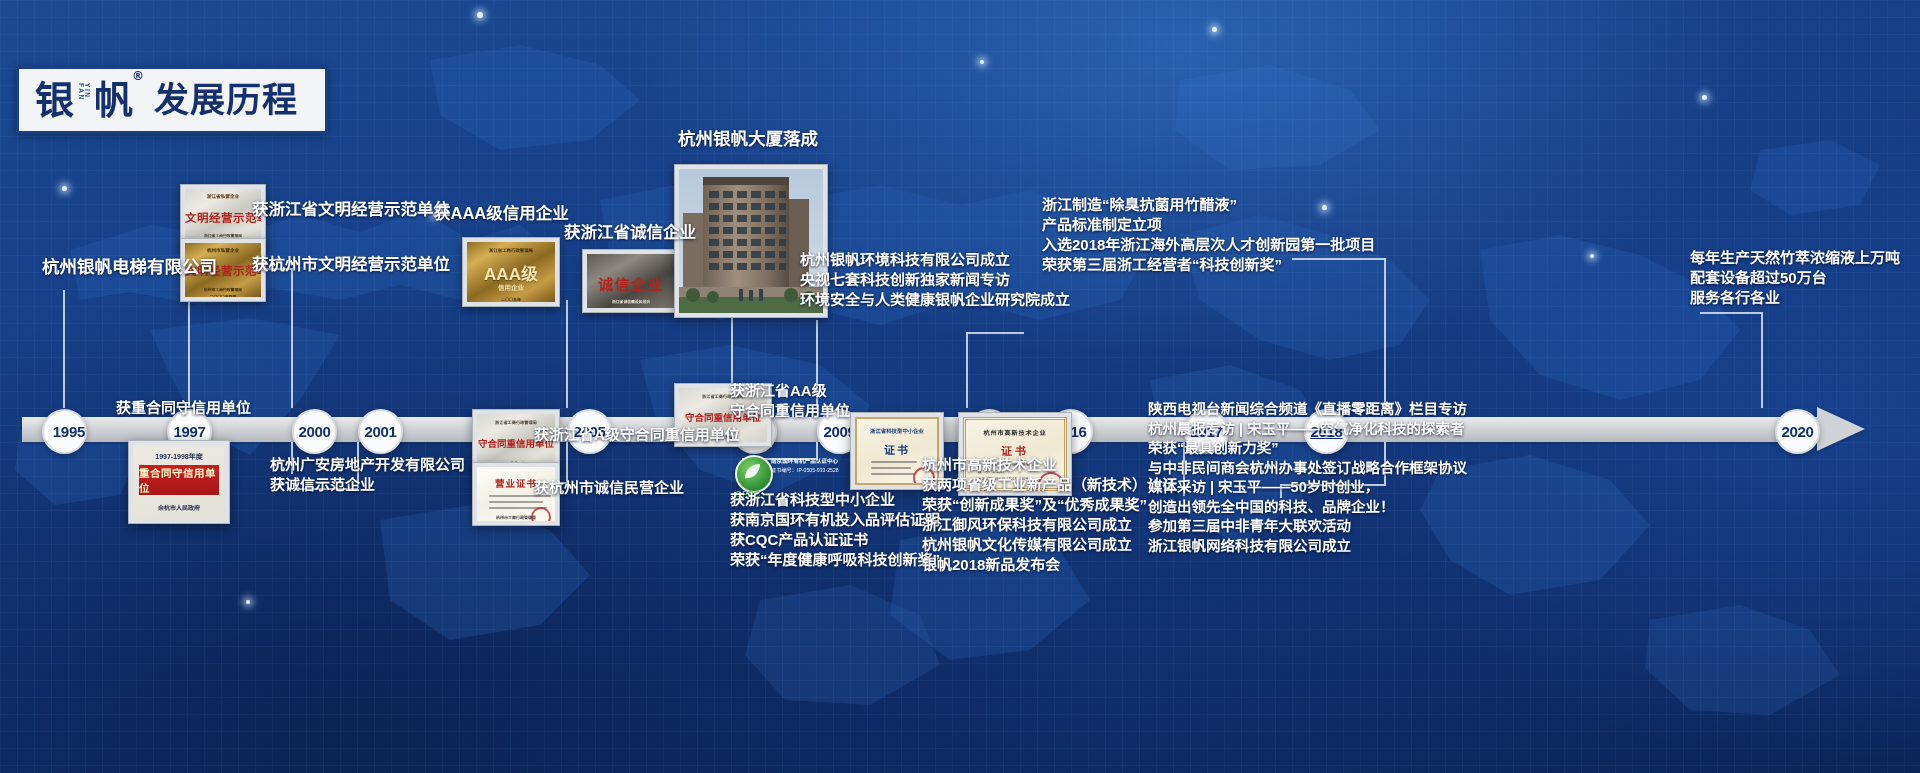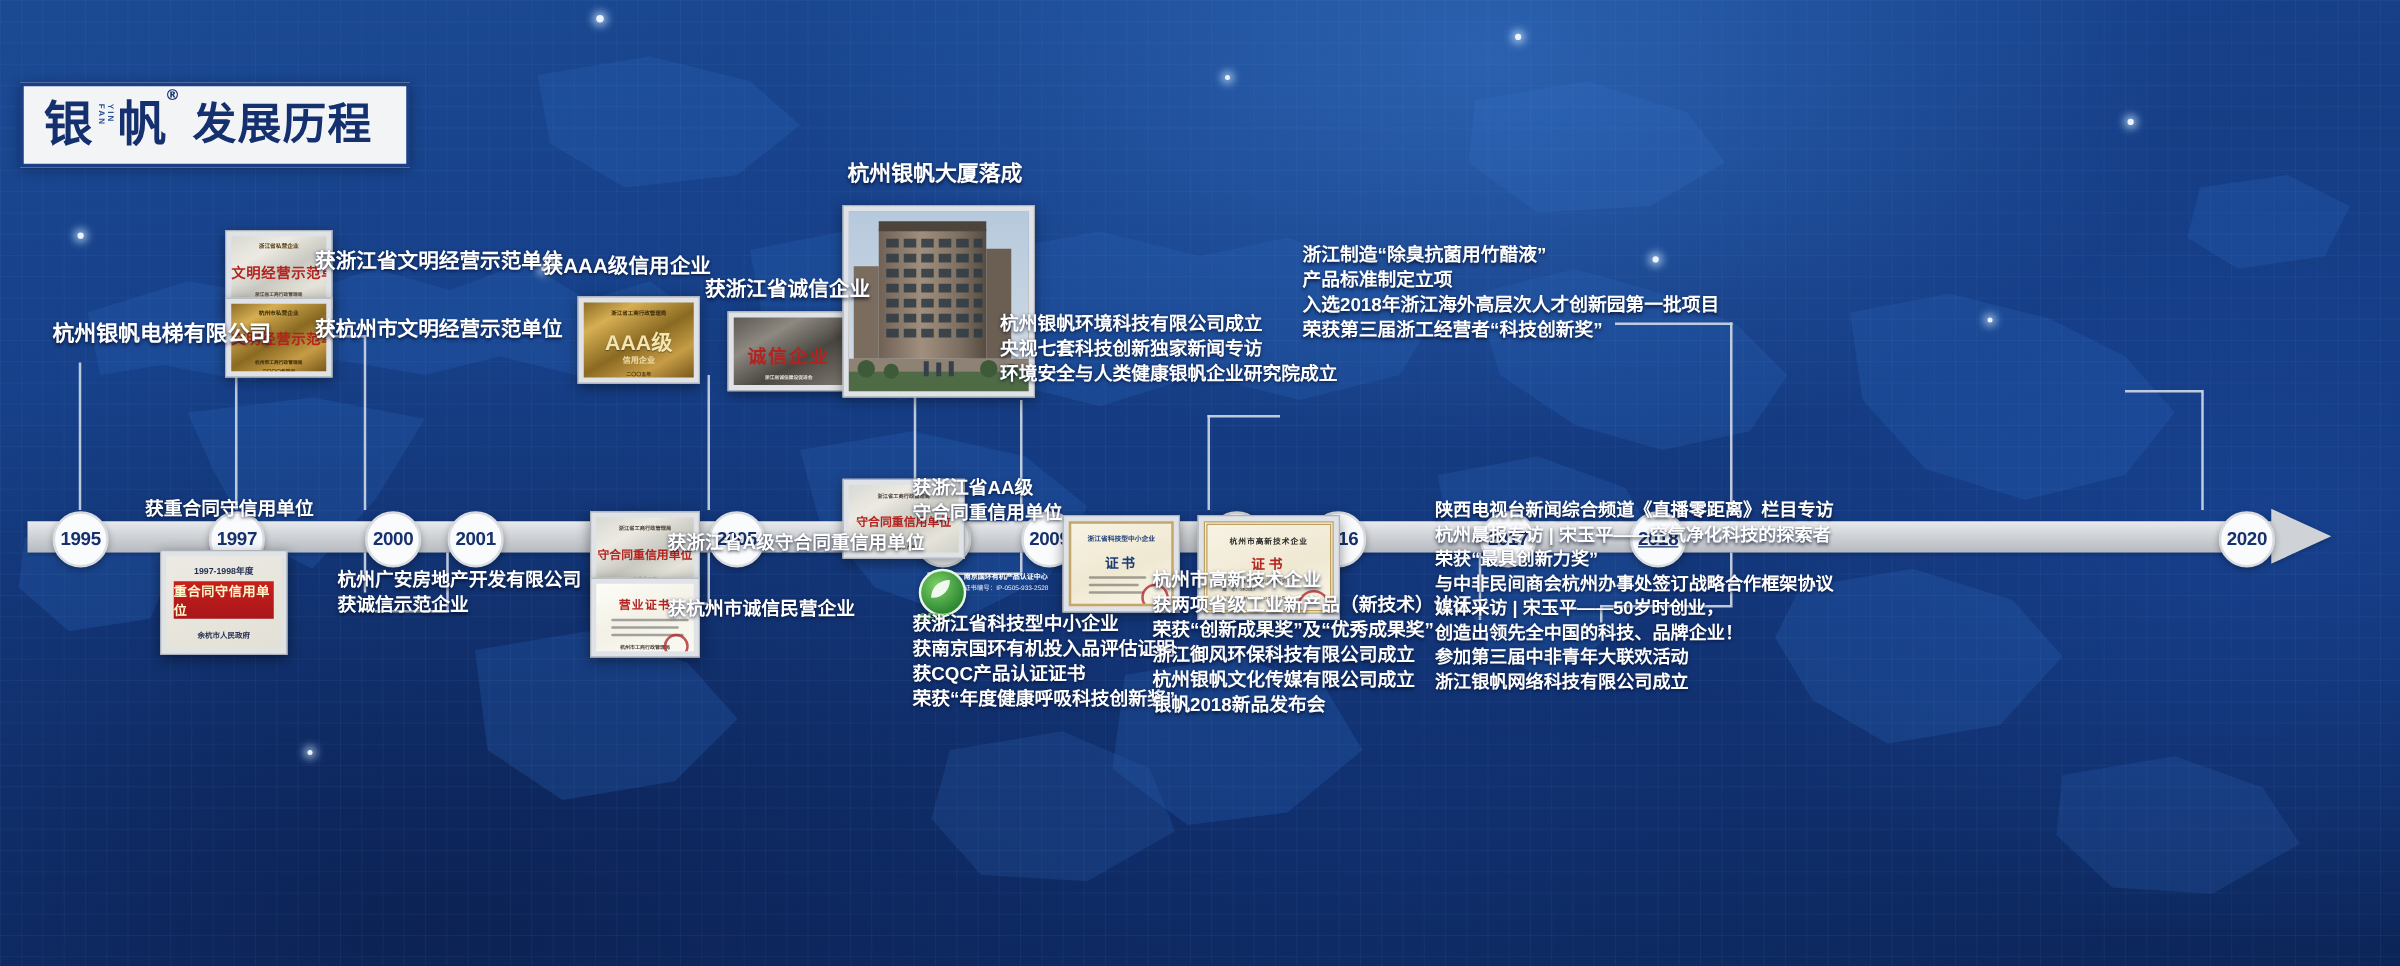--- a/index.html
+++ b/index.html
@@ -159,21 +159,21 @@
         <sup class="reg">®</sup>
       </span>
       <span class="logo-word title-main">发展历程</span>
     </div>
   </div>
 
   <div id="axis">
     <div class="bar"></div>
     <div class="arrow"></div>
 
-    <div class="year-node" style="left:20px;">
+    <div class="year-node" style="left:20px;justify-content:flex-end;">
       <span>1995</span>
       </div>
     <div class="year-node" style="left:145px;">
       <span>1997</span>
       </div>
     <div class="year-node" style="left:270px;">
       <span>2000</span>
       </div>
     <div class="year-node" style="left:336px;">
       <span>2001</span>
@@ -491,14 +491,17 @@
 
   <div class="lbl s14" style="left:1148px;top:400px;">陕西电视台新闻综合频道《直播零距离》栏目专访
 杭州晨报专访 | 宋玉平——空气净化科技的探索者
 荣获“最具创新力奖”
 与中非民间商会杭州办事处签订战略合作框架协议
 媒体采访 | 宋玉平——50岁时创业，
 创造出领先全中国的科技、品牌企业！
 参加第三届中非青年大联欢活动
 浙江银帆网络科技有限公司成立</div>
 
+  <div class="lbl s15" style="left:1690px;top:248px;">每年生产天然竹萃浓缩液上万吨
+配套设备超过50万台
+服务各行各业</div>
 
 </div>
 
 </body></html>

